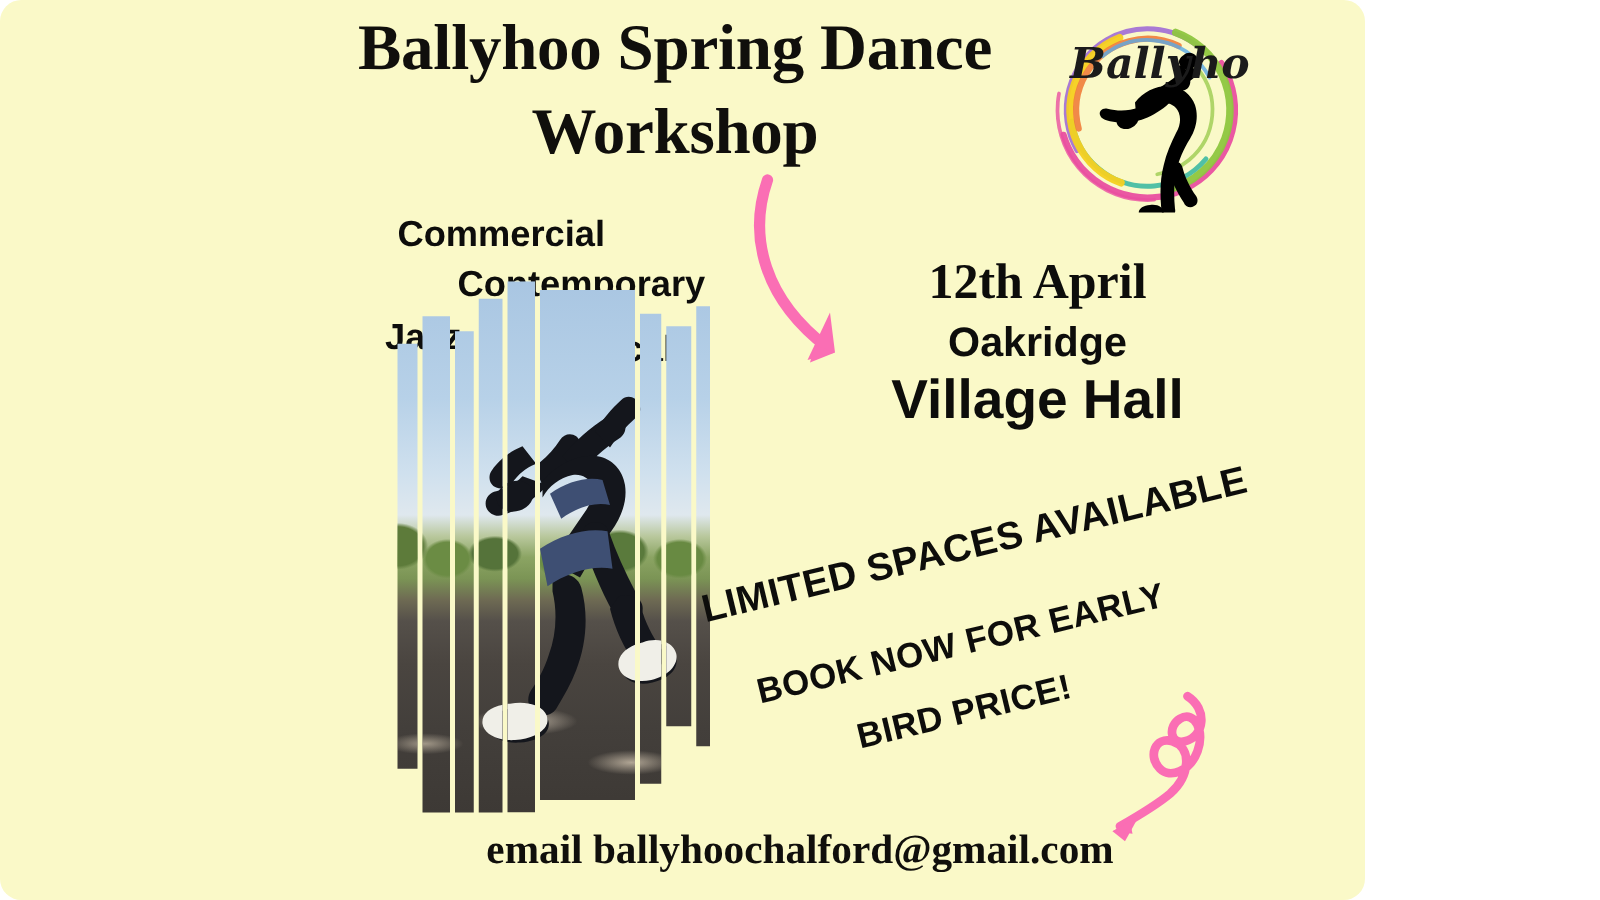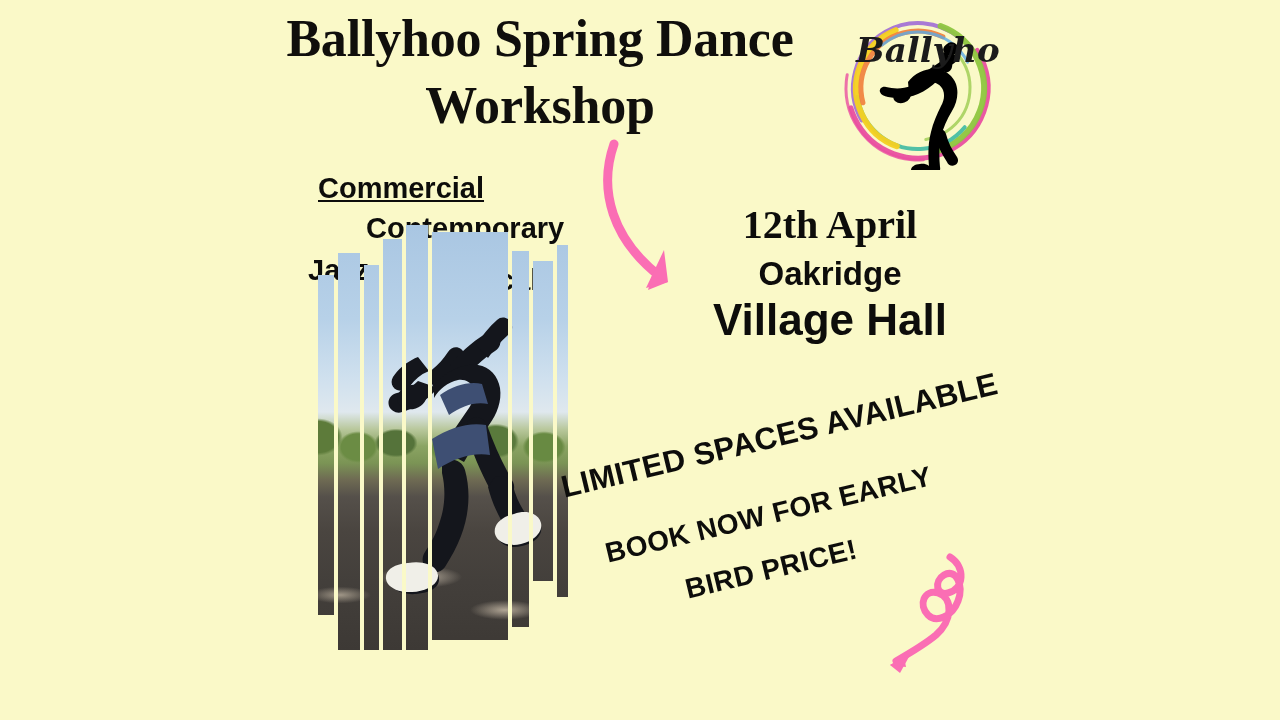--- a/index.html
+++ b/index.html
@@ -2,25 +2,26 @@
 <html><head>
 <meta charset="utf-8">
 <style>
   html, body {
     margin: 0;
     padding: 0;
     background: #ffffff;
   }
   #poster {
     position: relative;
-    width: 1280px;
+    width: 1092px;
     height: 720px;
     background: #faf9c8;
     overflow: hidden;
     font-family: "Liberation Sans", sans-serif;
+    border-radius: 17px;
   }
 
   
   .title-block {
     position: absolute;
     left: 210px;
     top: 6px;
     width: 660px;
     text-align: center;
     font-family: "Liberation Serif", serif;
@@ -43,21 +44,21 @@
   .logo svg { display: block; width: 164px; height: 164px; }
 
   
   .style-word {
     position: absolute;
     font-family: "Liberation Sans", sans-serif;
     font-weight: bold;
     color: #0d0d0b;
     white-space: nowrap;
   }
-  .sw-commercial   { left: 318px; top: 172px; font-size: 29px; text-decoration: underline; }
+  .sw-commercial   { left: 318px; top: 172px; font-size: 29px; }
   .sw-contemporary { left: 366px; top: 212px; font-size: 29px; }
   .sw-jazz         { left: 308px; top: 254px; font-size: 29px; }
   .sw-lyrical      { left: 446px; top: 264px; font-size: 29px; }
 
   
   .collage {
     position: absolute;
     left: 300px;
     top: 225px;
     width: 268px;
@@ -508,14 +509,15 @@
   <div class="arrow-bottom">
     <svg viewBox="0 0 130 140" xmlns="http://www.w3.org/2000/svg" aria-hidden="true">
       <path d="M90 12 C106 22 104 44 88 48 C76 51 74 36 84 30 C96 23 104 40 98 56
                C92 72 76 78 68 70 C58 60 64 44 78 48 C94 53 92 76 76 90
                C64 100 50 108 36 116" fill="none" stroke="#fa6eb4" stroke-width="7" stroke-linecap="round" stroke-linejoin="round"></path>
       <path d="M30 120 L50 110 L40 128 Z" fill="#fa6eb4"></path>
       <path d="M30 120 L44 112 L46 122 Z" fill="#fa6eb4"></path>
     </svg>
   </div>
 
+  <div class="email">email ballyhoochalford@gmail.com</div>
 
 </div>
 
 </body></html>

